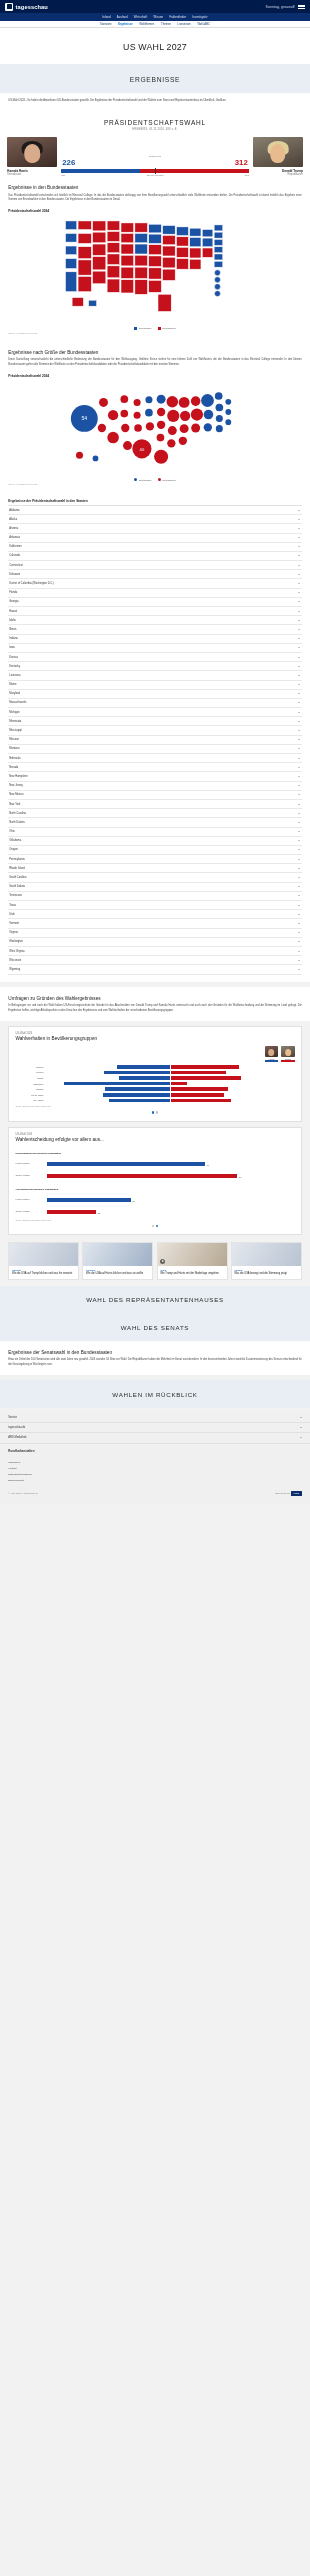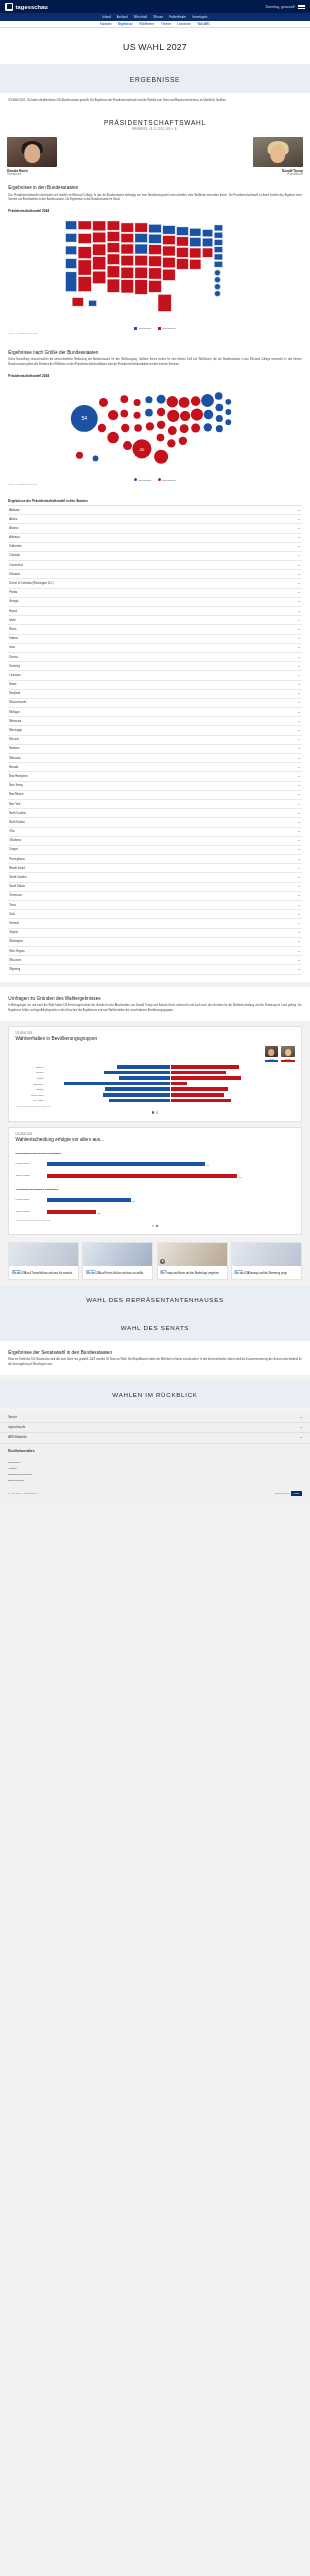--- a/index.html
+++ b/index.html
@@ -381,20 +381,37 @@
   <div class="cand-row">
     <div class="cand">
       <div class="cand-photo harris">
         <div class="hair"></div>
           <div class="face"></div>
       </div>
       <div class="cand-name">Kamala Harris</div>
       <div class="cand-party">Demokraten</div>
     </div>
 
+    <div class="center-col">
+      <div class="ec-label">Wahlleute</div>
+      <div class="ec-values">
+        <span class="ec-num blue">226</span>
+        <span class="ec-num red">312</span>
+      </div>
+      <div class="ec-bar">
+        <div class="b-blue" id="bar-blue" style="width: 42%;"></div>
+        <div class="b-red" id="bar-red" style="width: 58%;"></div>
+        <div class="midline"></div>
+      </div>
+      <div class="ec-foot">
+        <span>226</span>
+        <span>270 für Mehrheit</span>
+        <span>312</span>
+      </div>
+    </div>
 
     <div class="cand right">
       <div class="cand-photo trump">
         <div class="hair"></div>
           <div class="face"></div>
       </div>
       <div class="cand-name">Donald Trump</div>
       <div class="cand-party">Republikaner</div>
     </div>
   </div>

